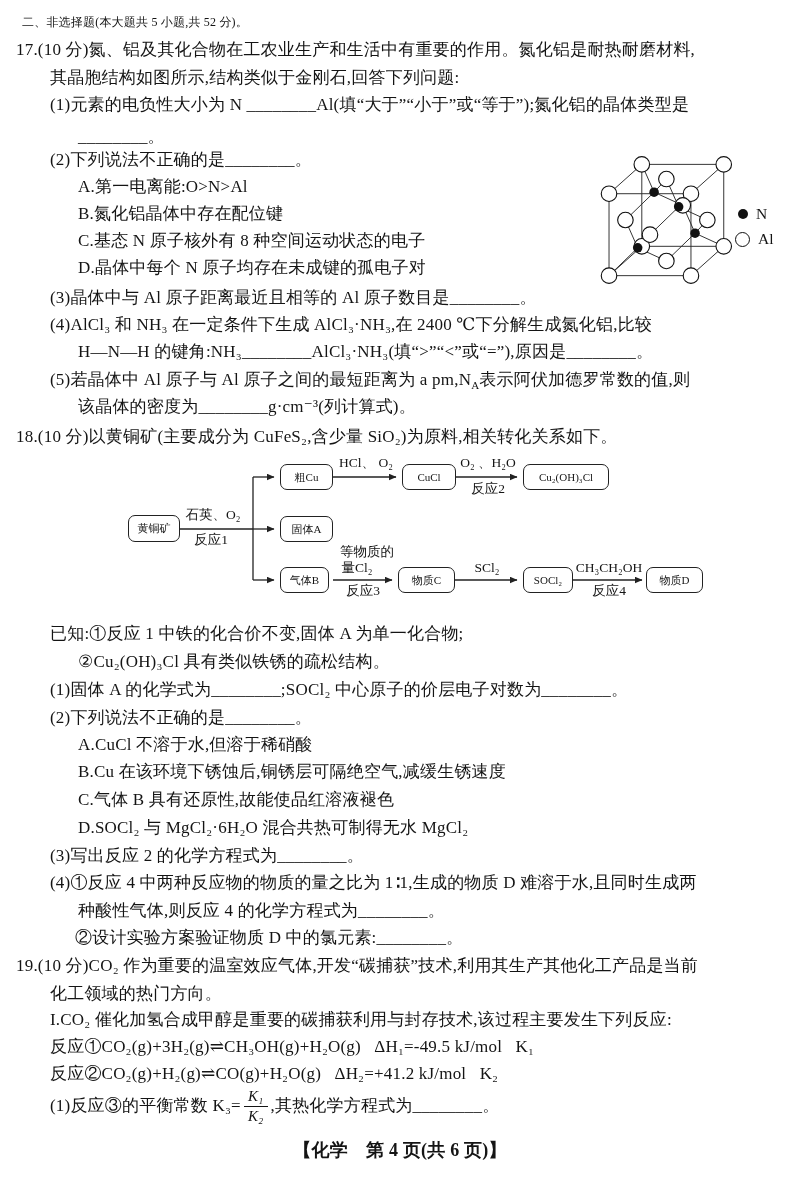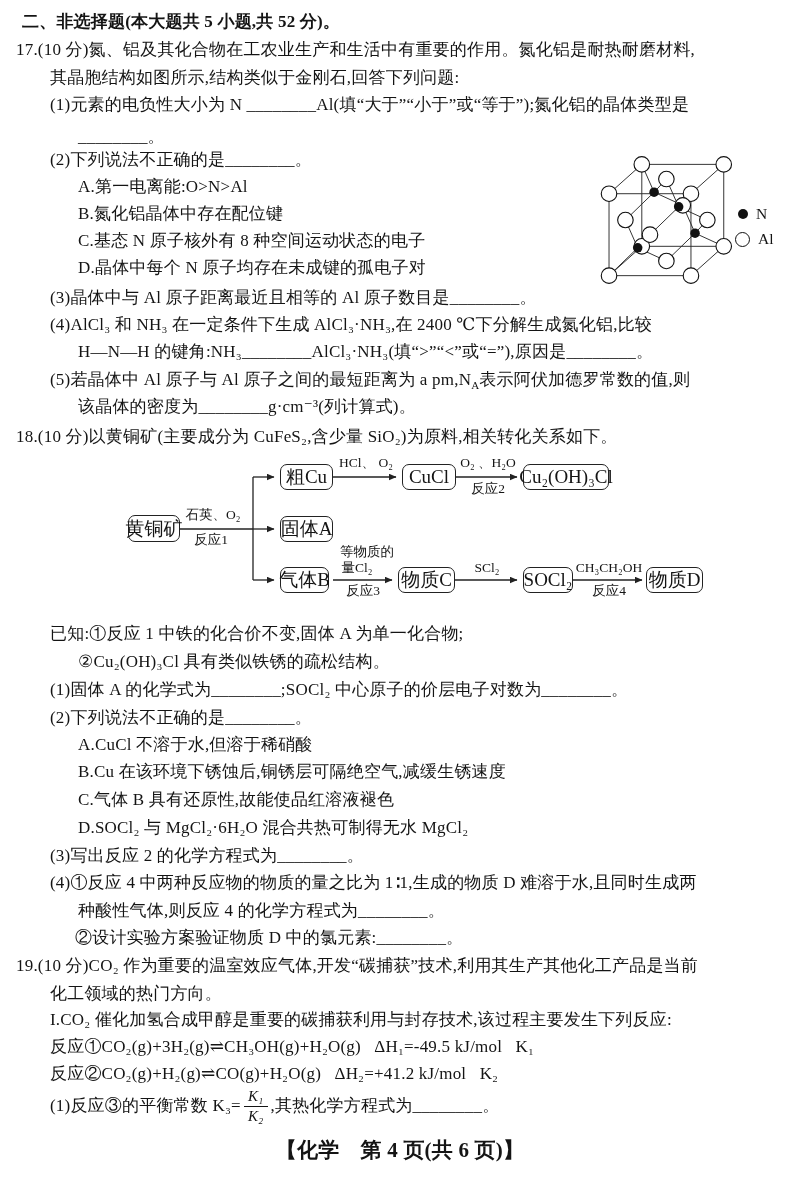--- a/index.html
+++ b/index.html
@@ -5,30 +5,30 @@
   html,body{margin:0;padding:0;}
   body{
     width:800px;height:1177px;position:relative;background:#ffffff;
     font-family:"Liberation Serif","DejaVu Serif",serif;
     color:#141414;overflow:hidden;
   }
   .line{
     position:absolute;font-size:17px;line-height:20px;white-space:pre;
     letter-spacing:0.2px;
   }
-  .bold{font-weight:700;font-size:17px;}
-  .footer{left:0;width:800px;text-align:center;font-weight:700;font-size:21px;}
+  .bold{font-weight:400;font-size:12px;}
+  .footer{left:0;width:800px;text-align:center;font-weight:700;font-size:18px;}
   sub{font-size:11px;line-height:0;}
   
   .flow{position:absolute;left:95px;top:450px;width:660px;height:158px;}
   .flow svg{position:absolute;left:0;top:0;}
   .fbox{
     position:absolute;border:1.4px solid #222;border-radius:7px;background:#fff;
     display:flex;align-items:center;justify-content:center;
-    font-size:19px;white-space:nowrap;padding:8px 2px;box-sizing:border-box;
+    font-size:11px;white-space:nowrap;padding:8px 2px;box-sizing:border-box;
   }
   .flbl{
     position:absolute;font-size:13.5px;white-space:nowrap;transform:translateX(-50%);
     line-height:15px;
   }
   
   .diagram{position:absolute;left:590px;top:148px;width:215px;height:165px;}
   .leg{position:absolute;display:flex;align-items:center;gap:8px;}
   .dot-n{width:10px;height:10px;border-radius:50%;background:#111;}
   .circ-al{width:15px;height:15px;border-radius:50%;background:#fff;border:1.5px solid #111;box-sizing:border-box;}

